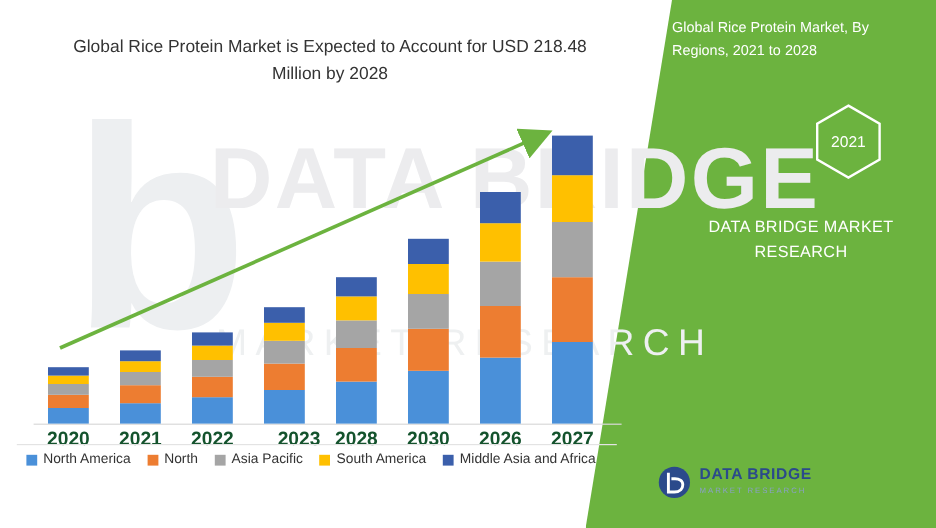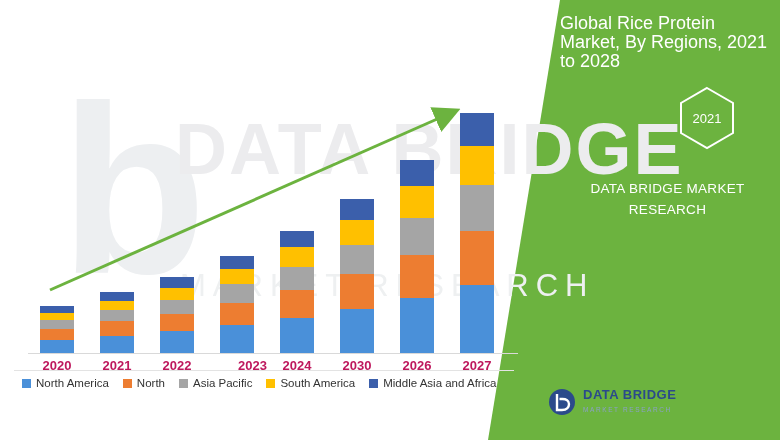--- a/index.html
+++ b/index.html
@@ -13,21 +13,21 @@
 
   
   .green-panel{
     position:absolute;top:0;right:0;width:292px;height:440px;
     background:#6cb33f;
     clip-path:polygon(72px 0, 292px 0, 292px 440px, 0px 440px);
     z-index:1;
   }
   .panel-title{
     position:absolute;top:14px;left:560px;width:210px;
-    color:#ffffff;font-size:18px;line-height:19px;font-weight:400;
+    color:#ffffff;font-size:12px;line-height:19px;font-weight:400;
     z-index:4;
   }
   .hex-wrap{position:absolute;top:92px;left:592px;width:160px;height:62px;z-index:4;}
   .hex{
     position:absolute;width:58px;height:64px;
   }
   .hex svg{display:block;}
   .hex-label{
     position:absolute;width:100%;text-align:center;top:50%;transform:translateY(-50%);
     color:#ffffff;font-size:13px;
@@ -60,21 +60,21 @@
     font-size:14.5px;line-height:23px;color:#333333;z-index:5;
   }
   .axis-line{
     position:absolute;left:28px;top:353px;width:490px;height:1px;background:#d9d9d9;z-index:4;
   }
   .bars{position:absolute;left:0;top:0;width:780px;height:440px;z-index:5;}
   .bar-group{position:absolute;bottom:0;width:34px;}
   .seg{position:absolute;width:34px;left:0;}
   .xlab{
     position:absolute;width:60px;text-align:center;top:358px;
-    font-size:13px;font-weight:700;color:#be185d;z-index:6;
+    font-size:16px;font-weight:700;color:#14532d;z-index:6;
   }
 
   
   .arrow{position:absolute;left:0;top:0;z-index:6;}
 
   
   .legend{
     position:absolute;left:22px;top:377px;display:flex;align-items:center;
     z-index:7;
   }
@@ -111,20 +111,21 @@
         </svg>
       <div class="hex-label">2021</div>
     </div>
   </div>
 
   <div class="brand-lines">
     <div>DATA BRIDGE MARKET</div>
     <div>RESEARCH</div>
   </div>
 
+  <div class="chart-title">Global Rice Protein Market is Expected to Account for USD 218.48 Million by 2028</div>
 
   <div class="axis-line"></div>
 
   <div class="bars" id="bars">
       <div class="bar-group" style="left: 40px; top: 0px; height: 353px;">
         <div class="seg" style="background: rgb(74, 144, 217); height: 13.0909px; top: 339.909px;"></div>
         <div class="seg" style="background: rgb(237, 125, 49); height: 10.9091px; top: 329px;"></div>
         <div class="seg" style="background: rgb(165, 165, 165); height: 8.72727px; top: 320.273px;"></div>
         <div class="seg" style="background: rgb(255, 192, 0); height: 7.63636px; top: 312.636px;"></div>
         <div class="seg" style="background: rgb(59, 95, 171); height: 6.54545px; top: 306.091px;"></div>
@@ -154,21 +155,21 @@
         <div class="seg" style="background: rgb(59, 95, 171); height: 13.0909px; top: 255.909px;"></div>
       </div>
       <div class="xlab" style="left: 207px; text-align: right;">2023</div>
       <div class="bar-group" style="left: 280px; top: 0px; height: 353px;">
         <div class="seg" style="background: rgb(74, 144, 217); height: 34.9091px; top: 318.091px;"></div>
         <div class="seg" style="background: rgb(237, 125, 49); height: 28.3636px; top: 289.727px;"></div>
         <div class="seg" style="background: rgb(165, 165, 165); height: 22.9091px; top: 266.818px;"></div>
         <div class="seg" style="background: rgb(255, 192, 0); height: 19.6364px; top: 247.182px;"></div>
         <div class="seg" style="background: rgb(59, 95, 171); height: 16.3636px; top: 230.818px;"></div>
       </div>
-      <div class="xlab" style="left: 267px;">2024</div>
+      <div class="xlab" style="left: 267px;">2028</div>
       <div class="bar-group" style="left: 340px; top: 0px; height: 353px;">
         <div class="seg" style="background: rgb(74, 144, 217); height: 43.6364px; top: 309.364px;"></div>
         <div class="seg" style="background: rgb(237, 125, 49); height: 34.9091px; top: 274.455px;"></div>
         <div class="seg" style="background: rgb(165, 165, 165); height: 29.4545px; top: 245px;"></div>
         <div class="seg" style="background: rgb(255, 192, 0); height: 25.0909px; top: 219.909px;"></div>
         <div class="seg" style="background: rgb(59, 95, 171); height: 20.7273px; top: 199.182px;"></div>
       </div>
       <div class="xlab" style="left: 327px;">2030</div>
       <div class="bar-group" style="left: 400px; top: 0px; height: 353px;">
         <div class="seg" style="background: rgb(74, 144, 217); height: 54.5455px; top: 298.455px;"></div>

